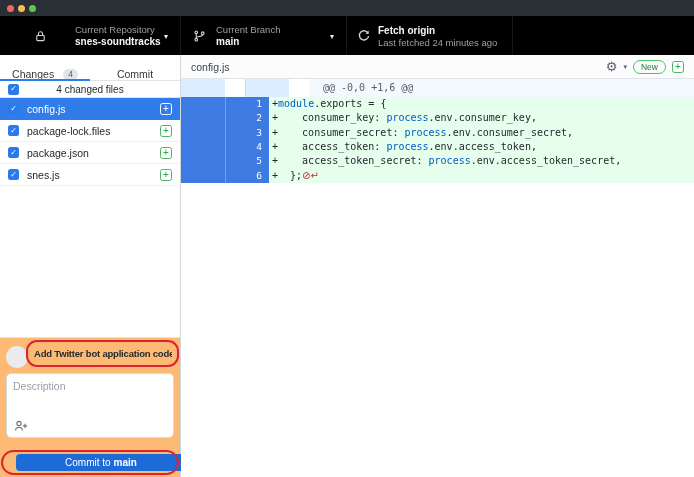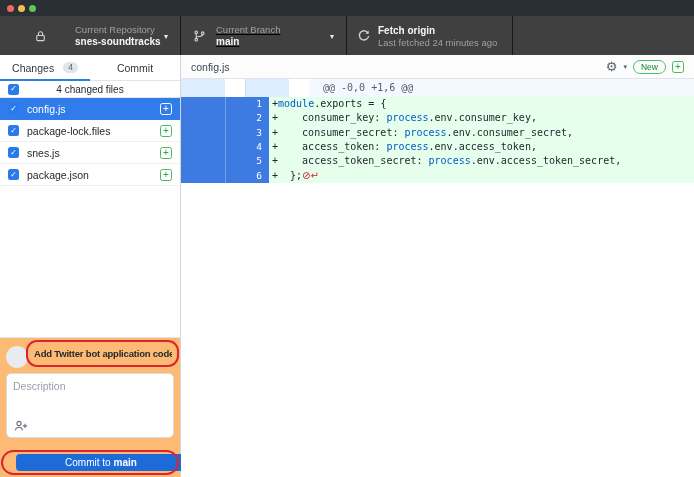--- a/index.html
+++ b/index.html
@@ -6,39 +6,39 @@
   #window{position:relative;width:694px;height:477px;background:#fff;overflow:hidden;
           font-family:"Liberation Sans",sans-serif;-webkit-font-smoothing:antialiased;}
 
   
   .titlebar{position:absolute;top:0;left:0;right:0;height:16px;background:#2a2e35;}
   .lights{position:absolute;top:5px;left:7px;display:flex;gap:4px;}
   .light{width:7px;height:7px;border-radius:50%;}
   .light.red{background:#ee6a5e;} .light.yellow{background:#f5bf4f;} .light.green{background:#61c554;}
 
   
-  .toolbar{position:absolute;top:16px;left:0;right:0;height:39px;background:#404040;display:flex;}
+  .toolbar{position:absolute;top:16px;left:0;right:0;height:39px;background:#000000;display:flex;}
   .tb-sec{position:relative;display:flex;align-items:center;box-sizing:border-box;
           border-right:1px solid #16181c;height:100%;}
   .tb-sec.repo{width:181px;padding-left:34px;}
   .tb-sec.branch{width:166px;padding-left:12px;}
   .tb-sec.fetch{width:166px;padding-left:10px;}
   .tb-sec.fill{flex:1;border-right:none;}
   .tb-icon{flex:0 0 auto;}
   .repo .tb-text{margin-left:28px;} .branch .tb-text{margin-left:10px;text-decoration:underline;} .fetch .tb-text{margin-left:7px;}
   .tb-label{font-size:9.5px;color:#9ba1a8;line-height:11px;}
   .tb-value{font-size:10px;font-weight:bold;color:#f4f6f8;line-height:13px;}
   .tb-caret{position:absolute;right:12px;top:50%;transform:translateY(-50%);
             color:#e6e8ea;font-size:8px;font-family:"DejaVu Sans",sans-serif;}
 
   
   .sidebar{position:absolute;top:55px;left:0;width:180px;bottom:0;background:#fff;
            border-right:1px solid #d0d7de;}
   .tabs{display:flex;height:25px;border-bottom:1px solid #e1e4e8;}
-  .tab{flex:1;display:flex;align-items:center;justify-content:center;gap:9px;
+  .tab{flex:1;display:flex;align-items:flex-end;justify-content:center;gap:9px;
        font-size:10.5px;color:#30363d;position:relative;cursor:default;}
   .tab.active::after{content:"";position:absolute;left:0;right:0;bottom:-1px;height:2px;background:#2b7de9;}
   .badge{background:#e1e4e8;color:#57606a;font-size:8.5px;padding:1px 5px;border-radius:8px;line-height:9px;}
 
   .summary-row{height:16px;display:flex;align-items:center;border-bottom:1px solid #e1e4e8;position:relative;}
   .summary-row .txt{flex:1;text-align:center;font-size:10px;color:#24292e;}
   .checkbox{width:11px;height:11px;background:#2a7aeb;border-radius:2.5px;color:#fff;
             display:inline-flex;align-items:center;justify-content:center;flex:0 0 auto;}
   .checkbox::after{content:"\2713";font-size:8px;line-height:1;}
   .summary-row .checkbox{position:absolute;left:8px;}
@@ -173,26 +173,26 @@
           <span class="fname">config.js</span>
           <span class="plus-badge"></span>
         </div>
         <div class="file-row">
           <span class="checkbox"></span>
           <span class="fname">package-lock.files</span>
           <span class="plus-badge"></span>
         </div>
         <div class="file-row">
           <span class="checkbox"></span>
+          <span class="fname">package.json</span>
+          <span class="plus-badge"></span>
+        </div>
+        <div class="file-row">
+          <span class="checkbox"></span>
           <span class="fname">snes.js</span>
-          <span class="plus-badge"></span>
-        </div>
-        <div class="file-row">
-          <span class="checkbox"></span>
-          <span class="fname">package.json</span>
           <span class="plus-badge"></span>
         </div>
       </div>
 
     <div class="commit-box">
       <div class="avatar"></div>
       <input class="summary-input" type="text" value="Add Twitter bot application code" style="">
       <div class="annot summary"></div>
 
       <div class="desc-box">

